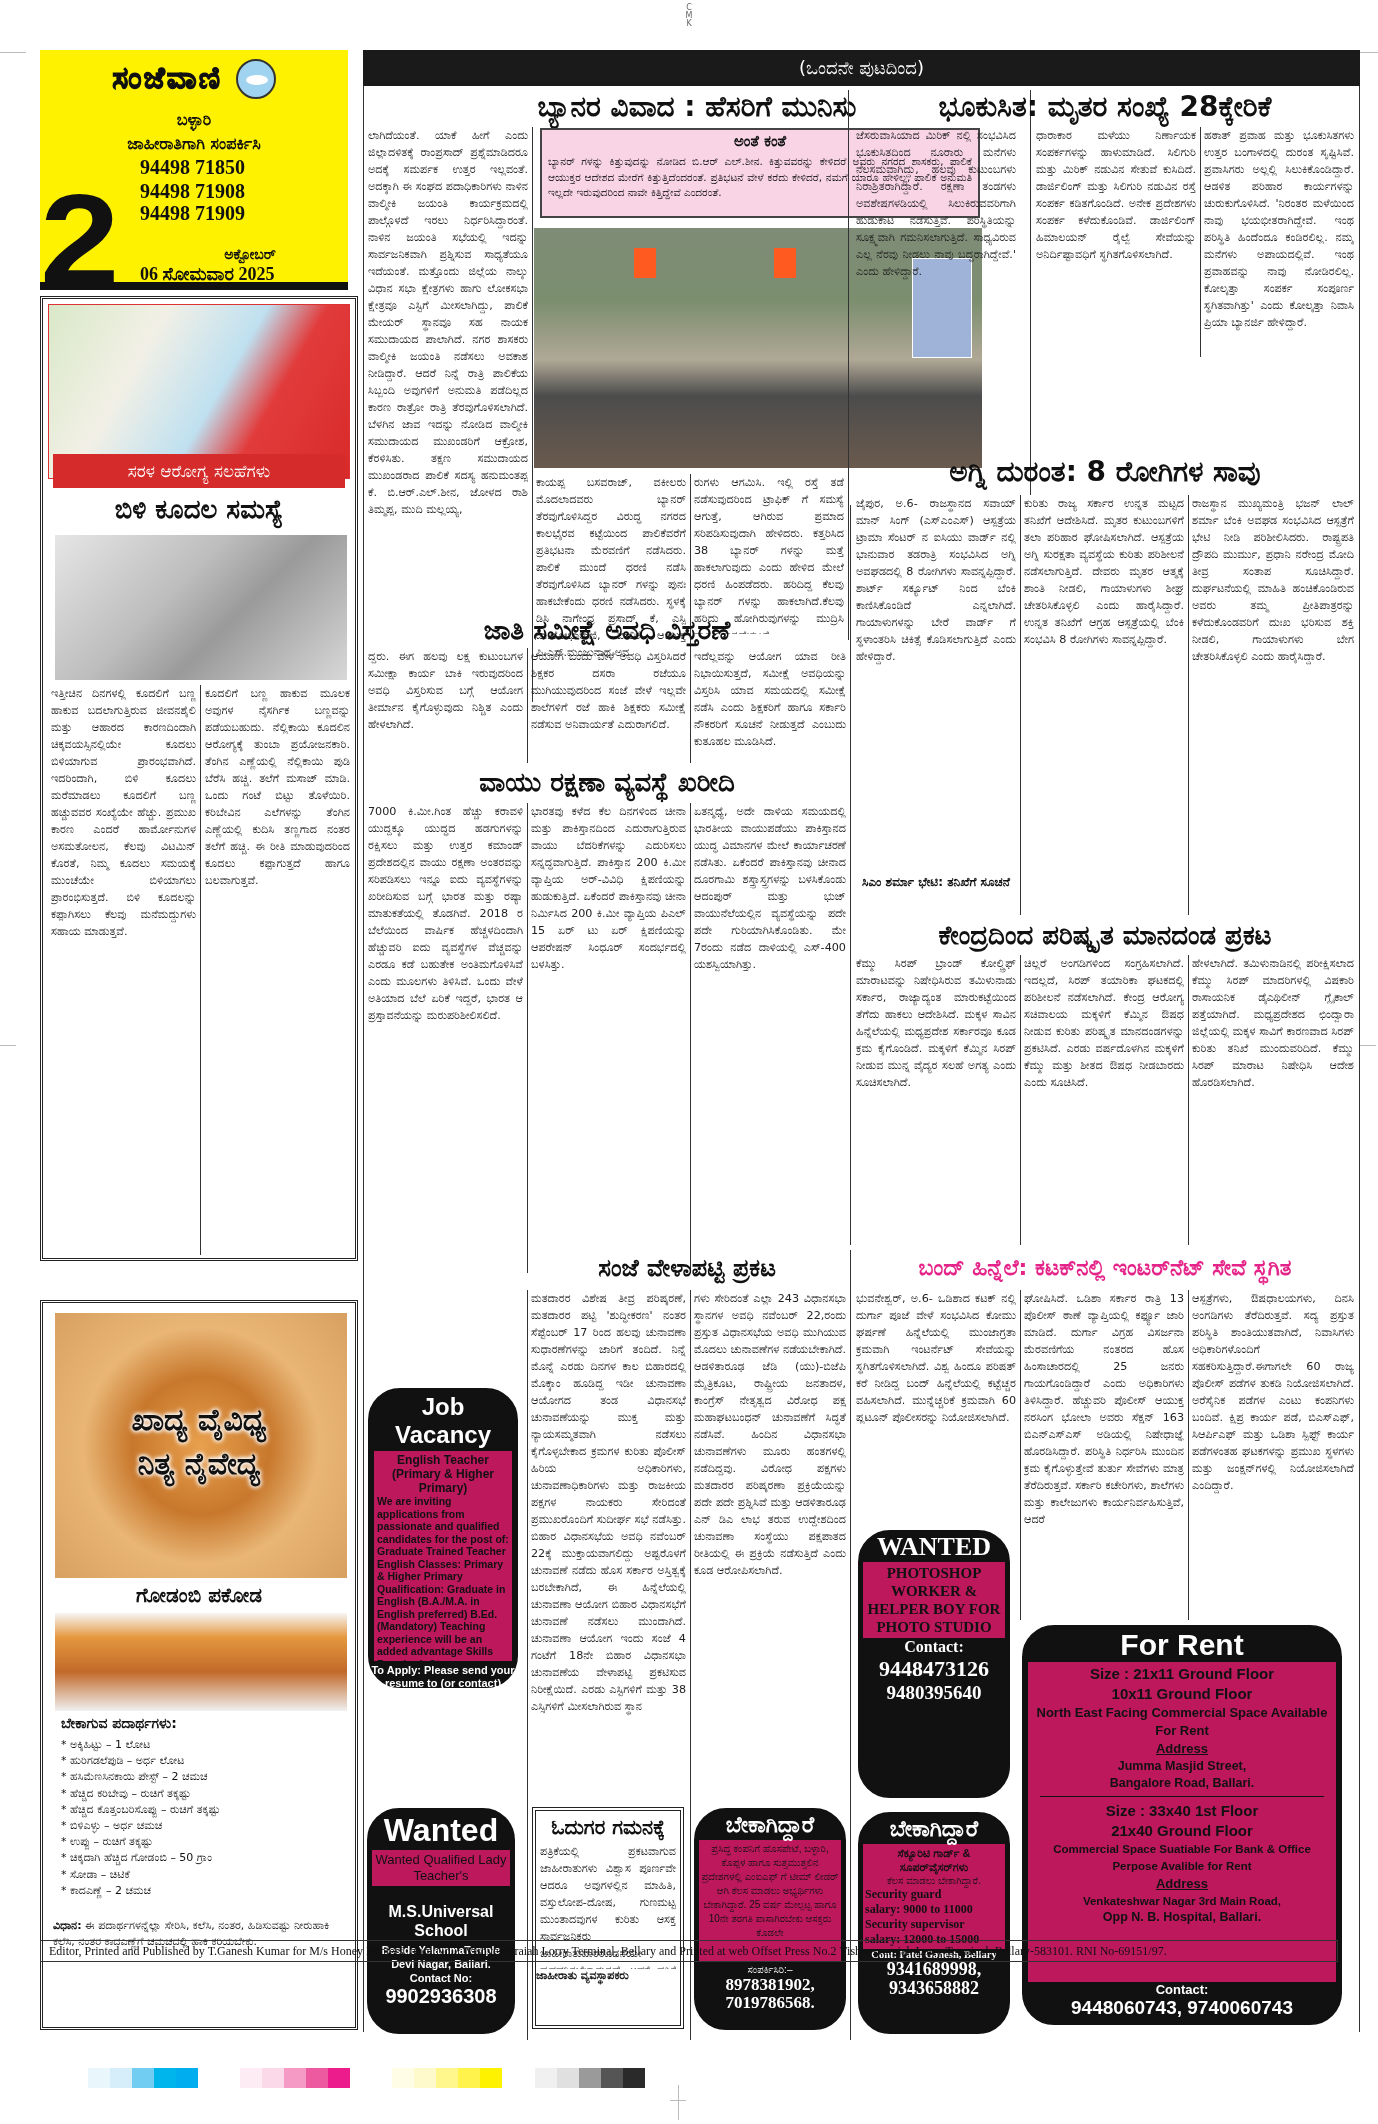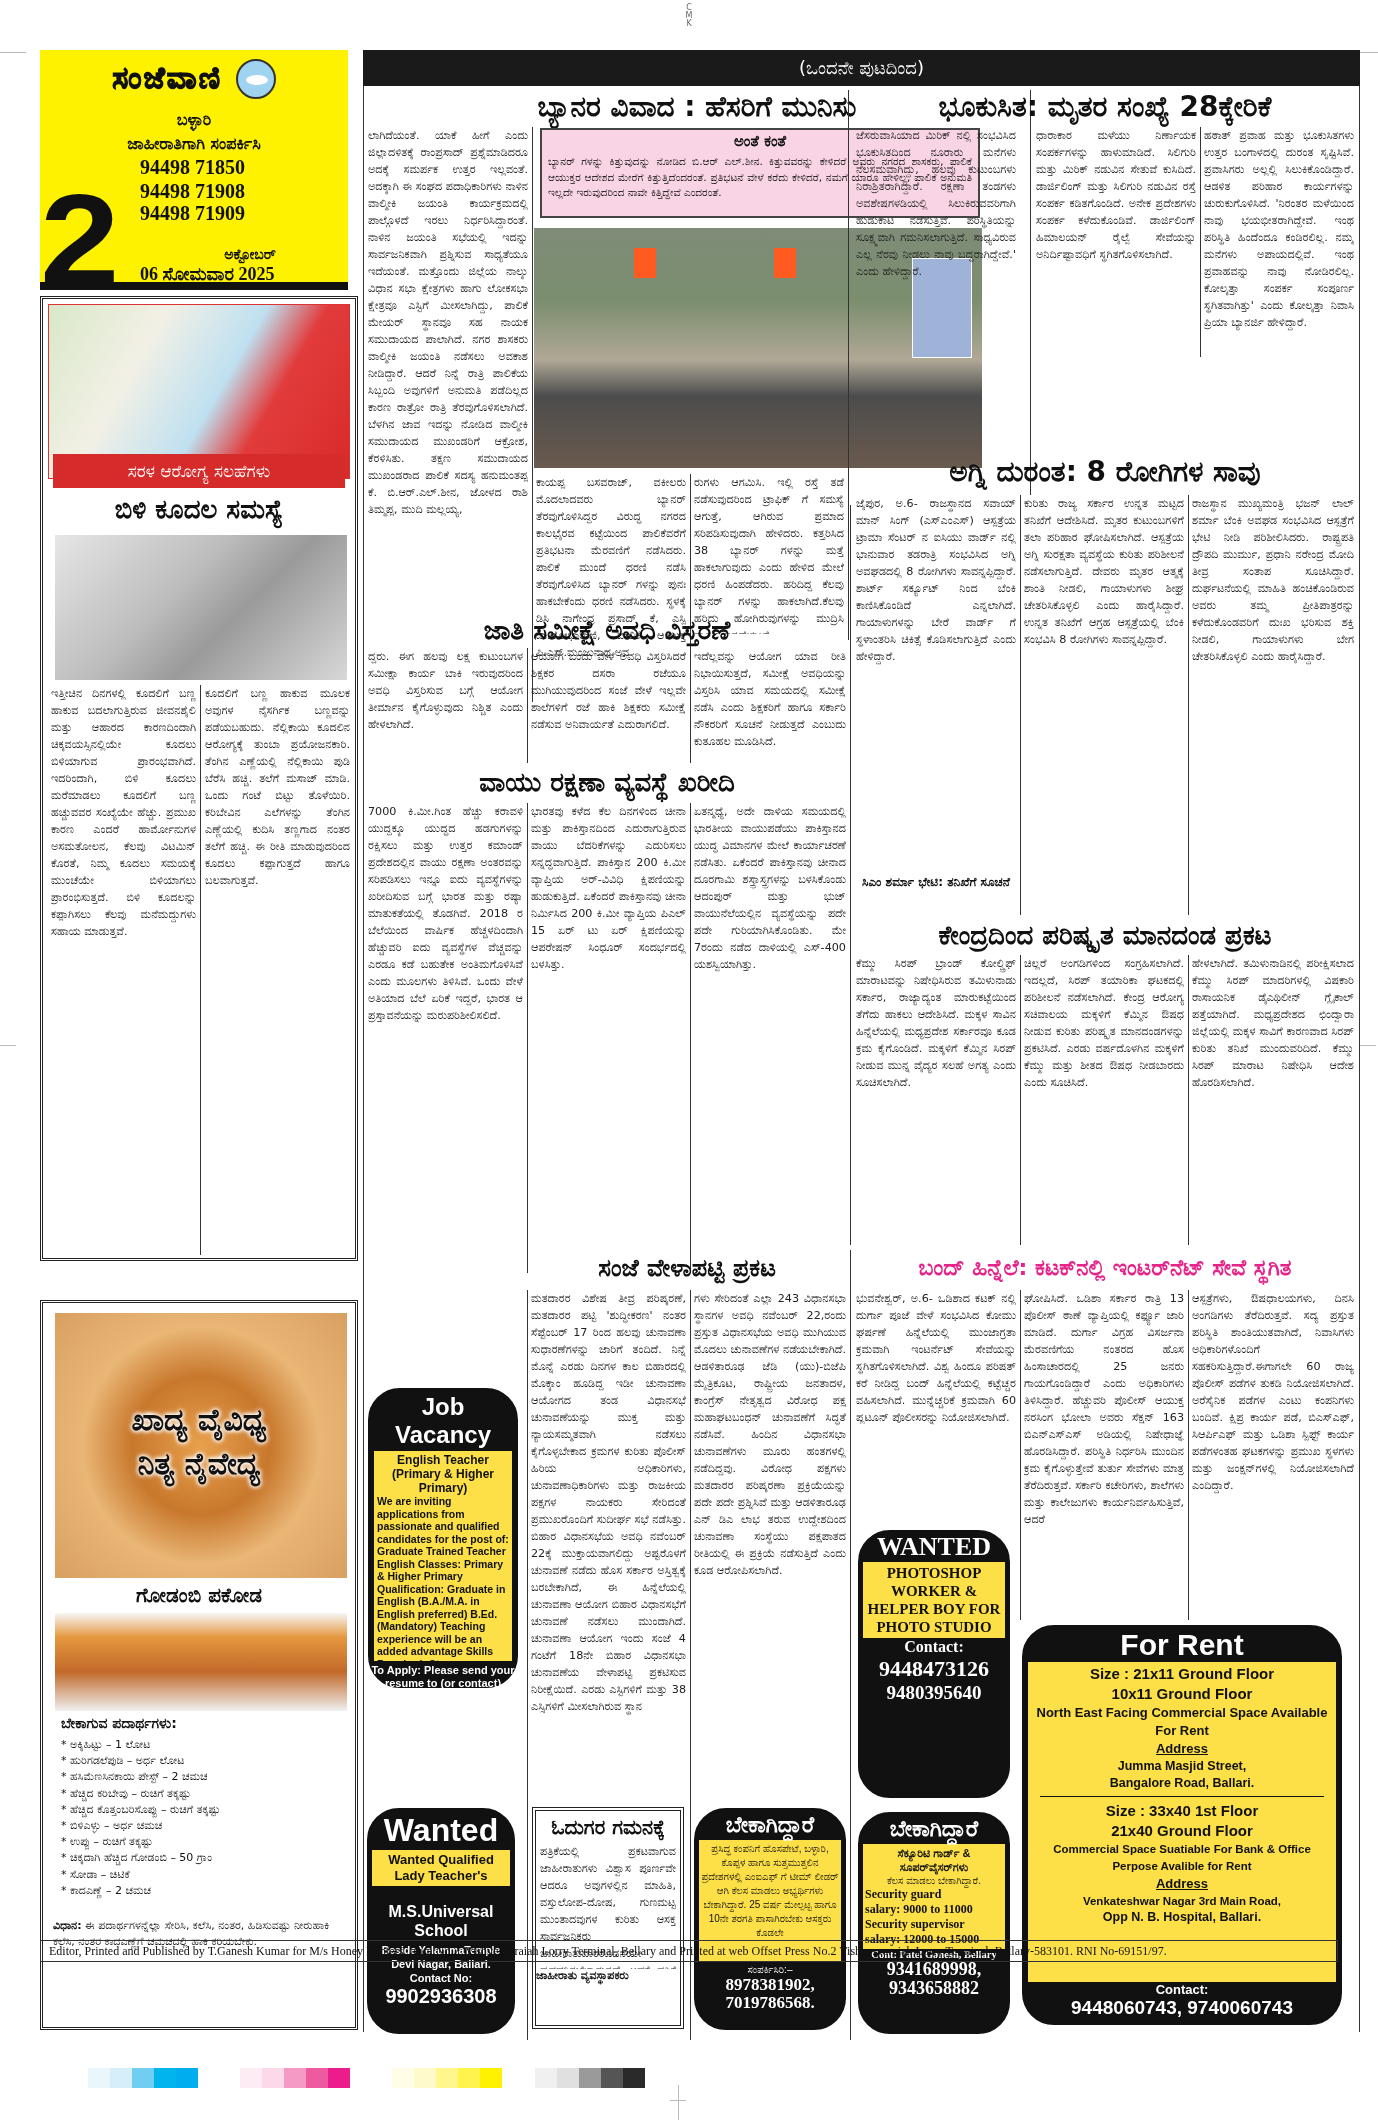--- a/index.html
+++ b/index.html
@@ -49,21 +49,21 @@
   .pink-box { left: 540px; top: 128px; width: 440px; height: 90px; background: #f8d4e4; border: 2px solid #444; }
   .pink-title { position:absolute; left:0; right:0; top: 2px; text-align:center; font-size: 15px; font-weight:bold; }
   .pink-text { position:absolute; left: 6px; right: 6px; top: 24px; font-size: 10.5px; line-height: 15.5px; text-align: justify; }
   .rally-photo { left: 534px; top: 228px; width: 448px; height: 240px; background: linear-gradient(180deg,#7f8c78 0%,#7b8e6e 30%,#b0a896 55%,#4c4c4c 70%,#6a5a4e 100%); }
   .flag { position:absolute; width: 22px; height: 30px; background: #ff5a1f; }
 
   .pink-headline { color: #e5248a; }
 
   
   .ad { background: #111; color:#fff; text-align:center; font-family: "Liberation Sans", sans-serif; border-radius: 32px; }
-  .ad-white { background:#fde047; color:#111; }
+  .ad-white { background:#be185d; color:#111; }
   .job-ad { left: 368px; top: 1388px; width: 150px; height: 300px; border: 3px solid #111; }
   .wanted-ad { left: 367px; top: 1808px; width: 148px; height: 226px; border: 2px solid #111; }
   .notice-box { left: 532px; top: 1807px; width: 152px; height: 222px; border: 4px double #222; background:#fff; }
   .beka1 { left: 694px; top: 1808px; width: 152px; height: 222px; border: 2px solid #111; }
   .beka2 { left: 858px; top: 1812px; width: 152px; height: 222px; border: 2px solid #111; }
   .photo-ad { left: 858px; top: 1530px; width: 152px; height: 268px; border: 2px solid #111; }
   .rent-ad { left: 1022px; top: 1625px; width: 320px; height: 400px; border: 3px solid #111; }
 
   .footer { left: 40px; top: 1940px; width: 1298px; height: 22px; border: 1px solid #333; font-family: "Liberation Serif", serif; font-size: 12px; line-height: 20px; padding-left: 8px; }
   .swatch { position:absolute; width: 22px; height: 20px; }
@@ -209,21 +209,21 @@
     <div style="text-align:center;font-size:12px;line-height:14px">English Teacher (Primary &amp; Higher Primary)</div>
     <div>We are inviting applications from passionate and qualified candidates for the post of: Graduate Trained Teacher English Classes: Primary &amp; Higher Primary Qualification: Graduate in English (B.A./M.A. in English preferred) B.Ed. (Mandatory) Teaching experience will be an added advantage Skills Required: Strong command over spoken and written English Creative teaching methods to engage young learners Passion for education and child development</div>
   </div>
   <div style="font-size:11px;font-weight:bold;line-height:13px;padding-top:3px">To Apply: Please send your resume to (or contact)</div>
   <div style="font-size:11px;font-weight:bold">8618252900/9036430093</div>
   <div style="font-size:12px;font-weight:bold">snrsbly@gmail.com</div>
 </div>
 
 <div class="abs ad wanted-ad">
   <div style="font-size:32px;font-weight:bold;line-height:40px">Wanted</div>
-  <div class="ad-white" style="margin:0 3px;font-size:13px;font-weight:bold;line-height:16px;padding:2px">Wanted Qualified Lady Teacher's</div>
+  <div class="ad-white" style="margin:0 3px;font-size:13px;font-weight:normal;line-height:16px;padding:2px">Wanted Qualified Lady Teacher's</div>
   <div style="font-size:16px;font-weight:bold;line-height:19px;padding-top:16px">M.S.Universal School</div>
   <div style="font-size:10.5px;font-weight:bold;line-height:14px;padding-top:3px">Beside YelammaTemple</div>
   <div style="font-size:11px;font-weight:bold;line-height:14px">Devi Nagar, Ballari.</div>
   <div style="font-size:11px;font-weight:bold;line-height:14px">Contact No:</div>
   <div style="font-size:20px;font-weight:bold">9902936308</div>
 </div>
 
 <div class="abs notice-box">
   <div style="text-align:center;font-size:20px;font-weight:bold;padding-top:4px">ಓದುಗರ ಗಮನಕ್ಕೆ</div>
   <div class="text-col" style="padding:4px 4px 0;height:130px">ಪತ್ರಿಕೆಯಲ್ಲಿ ಪ್ರಕಟವಾಗುವ ಜಾಹೀರಾತುಗಳು ವಿಶ್ವಾಸ ಪೂರ್ಣವೇ ಆದರೂ ಅವುಗಳಲ್ಲಿನ ಮಾಹಿತಿ, ವಸ್ತುಲೋಪ-ದೋಷ, ಗುಣಮಟ್ಟ ಮುಂತಾದವುಗಳ ಕುರಿತು ಆಸಕ್ತ ಸಾರ್ವಜನಿಕರು ಜಾಹೀರಾತುದಾರರೊಡನೆಯೇ ವ್ಯವಹರಿಸಬೇಕಾಗುತ್ತದೆ. ಅದಕ್ಕೆ ಪತ್ರಿಕೆ ಜವಾಬ್ದಾರಿಯಾಗುವುದಿಲ್ಲ.</div>

